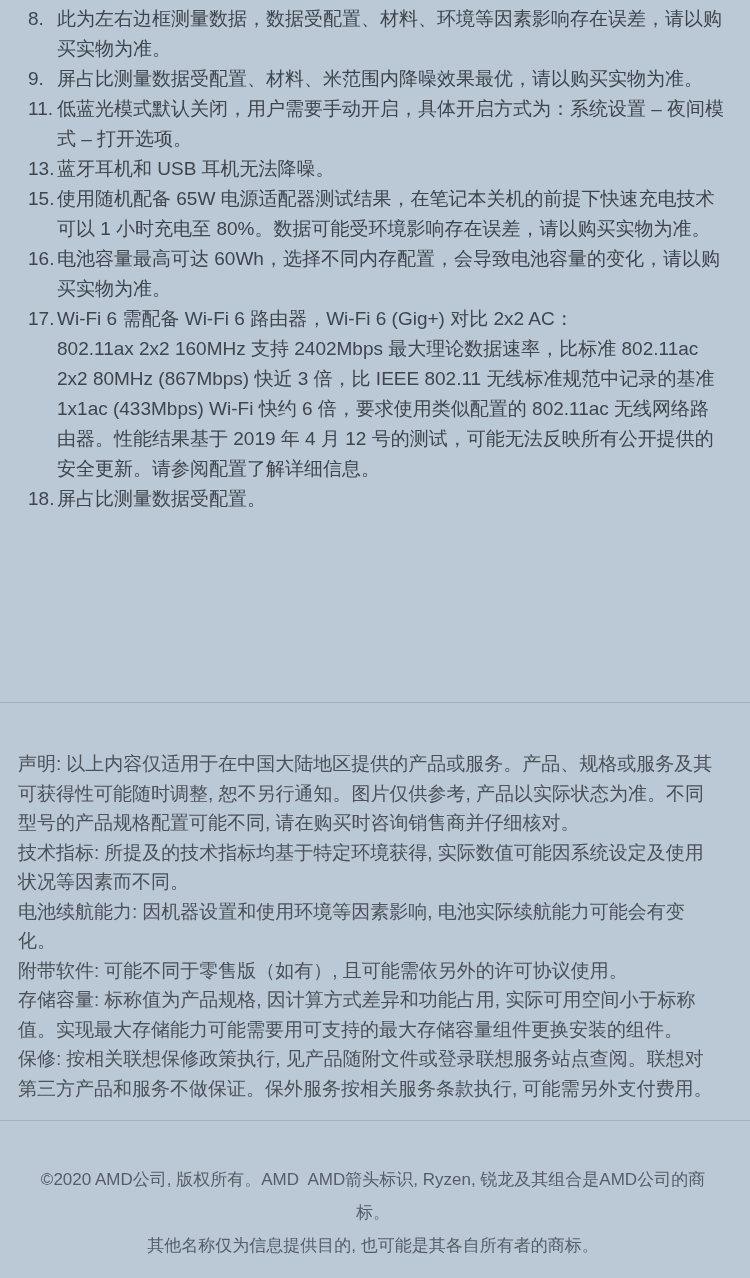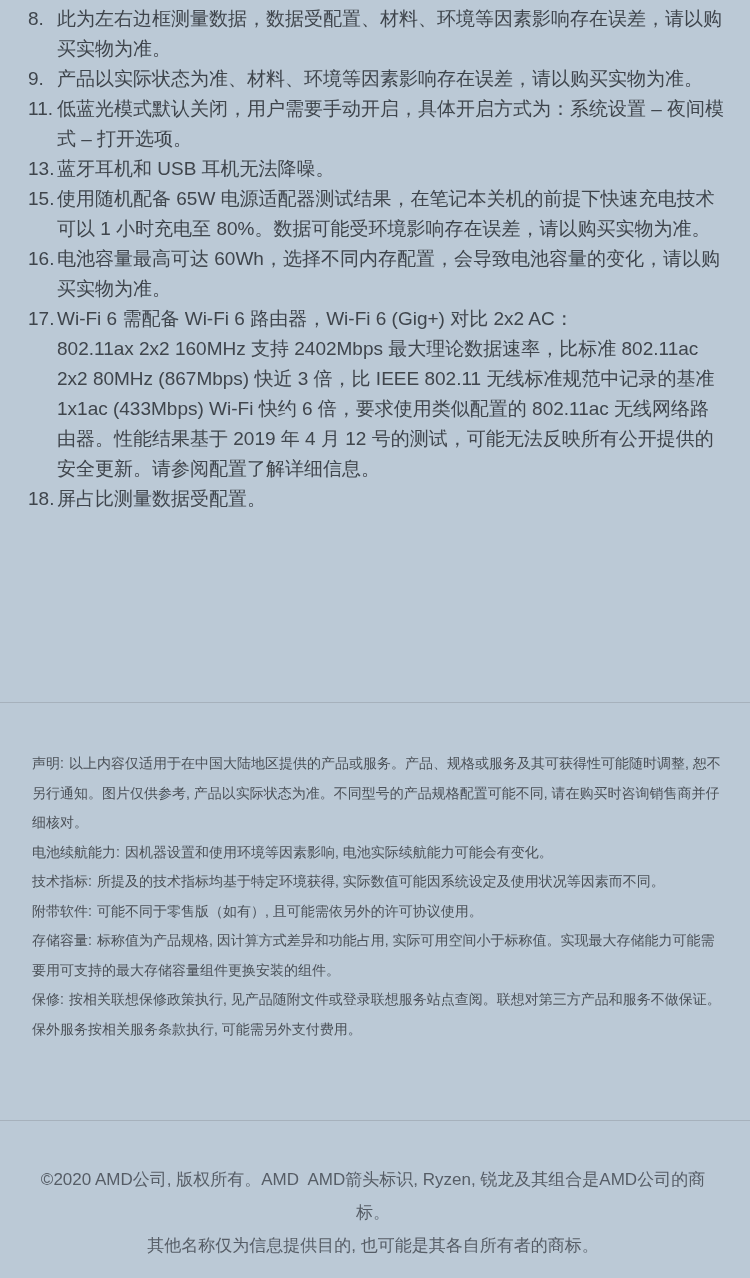--- a/index.html
+++ b/index.html
@@ -26,22 +26,22 @@
   .note-text { white-space: pre-wrap; }
 
   .divider {
     height: 1px;
     background: #a6b1bc;
   }
 
   
   .sec-statements {
     height: 417px;
-    padding: 46px 28px 0 32px;
-    font-size: 14px;
+    padding: 46px 28px 0 18px;
+    font-size: 19px;
     line-height: 29.5px;
     color: #4b5158;
   }
   .sec-statements p { margin: 0; }
   .stmt-label { margin-right: 5px; }
 
   
   .sec-copyright {
     height: 157px;
     padding: 42px 28px 0 24px;
@@ -51,37 +51,37 @@
     color: #565d66;
   }
   .sec-copyright p { margin: 0; white-space: pre-wrap; }
 </style>
 </head>
 <body>
 
 <div class="sec sec-notes">
   <ol>
     <li><span class="note-num">8.</span><span class="note-text">此为左右边框测量数据，数据受配置、材料、环境等因素影响存在误差，请以购买实物为准。</span></li>
-    <li><span class="note-num">9.</span><span class="note-text">产品以实际状态为准、材料、环境等因素影响存在误差，请以购买实物为准。</span></li>
+    <li><span class="note-num">9.</span><span class="note-text">屏占比测量数据受配置、材料、米范围内降噪效果最优，请以购买实物为准。</span></li>
     <li><span class="note-num">11.</span><span class="note-text">低蓝光模式默认关闭，用户需要手动开启，具体开启方式为：系统设置 – 夜间模式 – 打开选项。</span></li>
     <li><span class="note-num">13.</span><span class="note-text">蓝牙耳机和 USB 耳机无法降噪。</span></li>
     <li><span class="note-num">15.</span><span class="note-text">使用随机配备 65W 电源适配器测试结果，在笔记本关机的前提下快速充电技术可以 1 小时充电至 80%。数据可能受环境影响存在误差，请以购买实物为准。</span></li>
     <li><span class="note-num">16.</span><span class="note-text">电池容量最高可达 60Wh，选择不同内存配置，会导致电池容量的变化，请以购买实物为准。</span></li>
     <li><span class="note-num">17.</span><span class="note-text">Wi-Fi 6 需配备 Wi-Fi 6 路由器，Wi-Fi 6 (Gig+) 对比 2x2 AC：
 802.11ax 2x2 160MHz 支持 2402Mbps 最大理论数据速率，比标准 802.11ac 2x2 80MHz (867Mbps) 快近 3 倍，比 IEEE 802.11 无线标准规范中记录的基准 1x1ac (433Mbps) Wi-Fi 快约 6 倍，要求使用类似配置的 802.11ac 无线网络路由器。性能结果基于 2019 年 4 月 12 号的测试，可能无法反映所有公开提供的安全更新。请参阅配置了解详细信息。</span></li>
     <li><span class="note-num">18.</span><span class="note-text">屏占比测量数据受配置。</span></li>
   </ol>
 </div>
 
 <div class="divider"></div>
 
 <div class="sec sec-statements">
   <p><span class="stmt-label">声明:</span><span>以上内容仅适用于在中国大陆地区提供的产品或服务。产品、规格或服务及其可获得性可能随时调整, 恕不另行通知。图片仅供参考, 产品以实际状态为准。不同型号的产品规格配置可能不同, 请在购买时咨询销售商并仔细核对。</span></p>
+  <p><span class="stmt-label">技术指标:</span><span>所提及的技术指标均基于特定环境获得, 实际数值可能因系统设定及使用状况等因素而不同。</span></p>
   <p><span class="stmt-label">电池续航能力:</span><span>因机器设置和使用环境等因素影响, 电池实际续航能力可能会有变化。</span></p>
-  <p><span class="stmt-label">技术指标:</span><span>所提及的技术指标均基于特定环境获得, 实际数值可能因系统设定及使用状况等因素而不同。</span></p>
   <p><span class="stmt-label">附带软件:</span><span>可能不同于零售版（如有）, 且可能需依另外的许可协议使用。</span></p>
   <p><span class="stmt-label">存储容量:</span><span>标称值为产品规格, 因计算方式差异和功能占用, 实际可用空间小于标称值。实现最大存储能力可能需要用可支持的最大存储容量组件更换安装的组件。</span></p>
   <p><span class="stmt-label">保修:</span><span>按相关联想保修政策执行, 见产品随附文件或登录联想服务站点查阅。联想对第三方产品和服务不做保证。保外服务按相关服务条款执行, 可能需另外支付费用。</span></p>
 </div>
 
 <div class="divider"></div>
 
 <div class="sec sec-copyright">
   <p>©2020 AMD公司, 版权所有。AMD  AMD箭头标识, Ryzen, 锐龙及其组合是AMD公司的商标。</p>
   <p>其他名称仅为信息提供目的, 也可能是其各自所有者的商标。</p>

